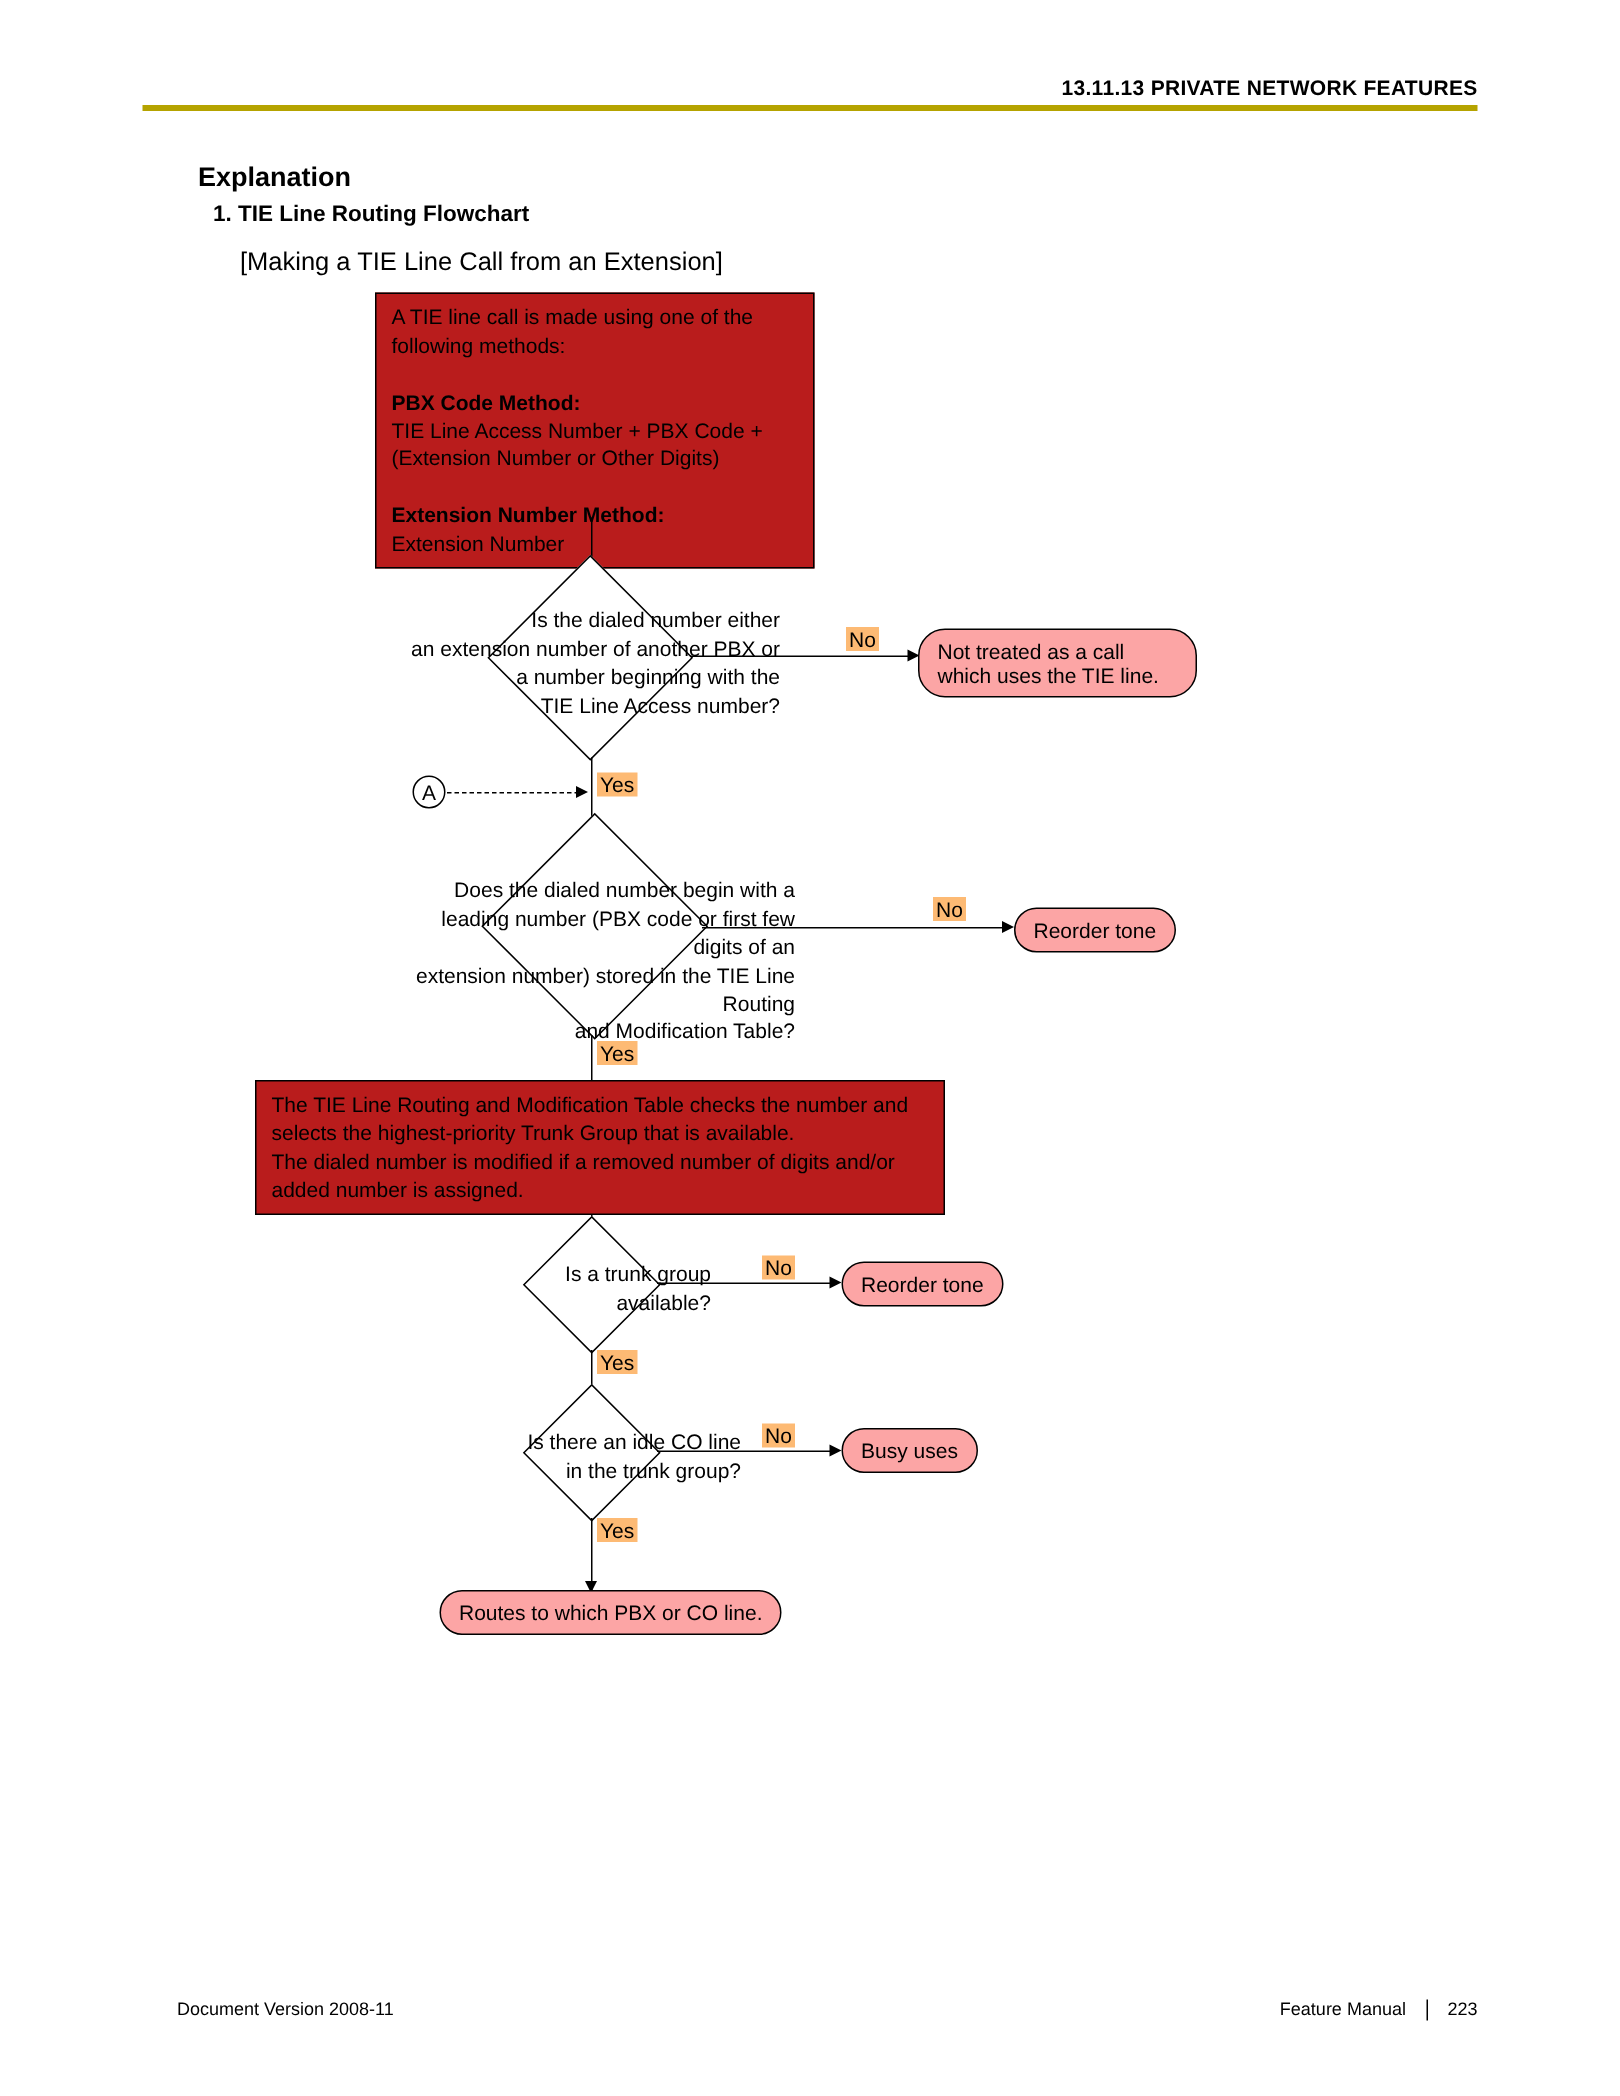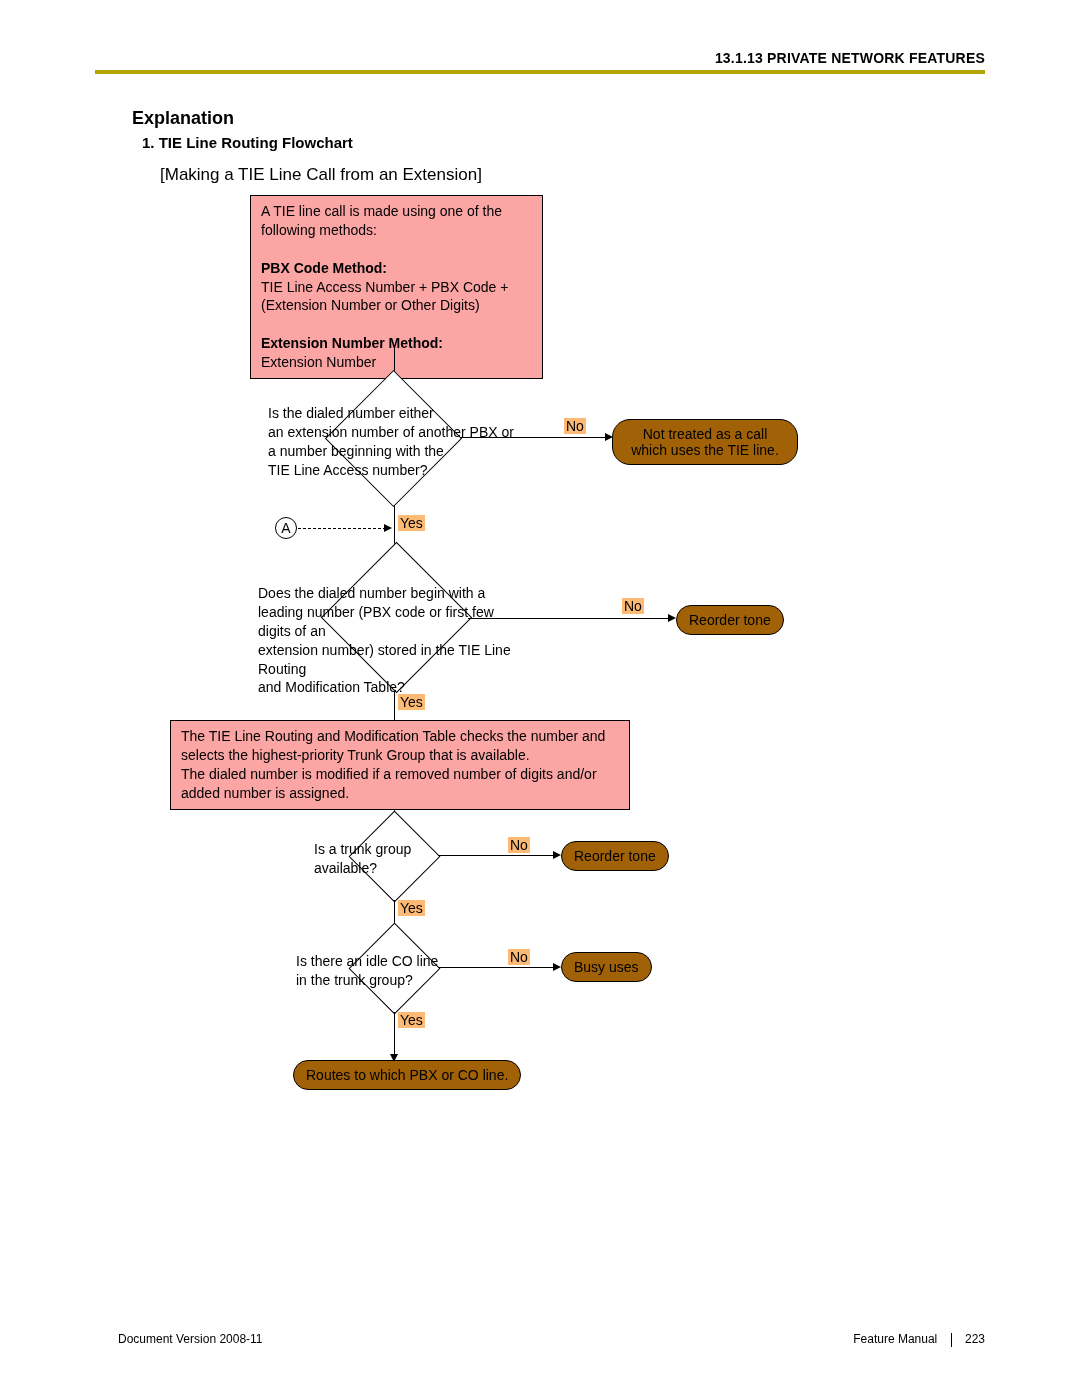--- a/index.html
+++ b/index.html
@@ -3,38 +3,38 @@
 <meta charset="utf-8">
 <style>
   html,body{margin:0;padding:0;background:#fff;font-family:Arial,Helvetica,sans-serif;color:#000}
   .page{width:1080px;height:1397px;margin:0 auto;position:relative;background:#fff}
   .hdr{position:absolute;right:95px;top:50px;font-weight:700;font-size:14px;letter-spacing:.2px}
   .rule{position:absolute;left:95px;right:95px;top:70px;height:4px;background:#b5a300}
   .h-exp{position:absolute;left:132px;top:108px;font-weight:700;font-size:18px}
   .h-item{position:absolute;left:142px;top:134px;font-weight:700;font-size:15px}
   .h-sub{position:absolute;left:160px;top:165px;font-weight:400;font-size:17px}
   
-  .box{position:absolute;border:1px solid #000;background:#fca5a5;font-size:14px;line-height:1.35;padding:6px 10px}
+  .box{position:absolute;border:1px solid #000;background:#b91c1c;font-size:14px;line-height:1.35;padding:6px 10px}
   .intro{left:250px;top:195px;width:271px}
   .intro b{font-weight:700}
   .proc{left:170px;top:720px;width:438px}
   
-  .term{position:absolute;border:1px solid #000;border-radius:18px;background:#a16207;font-size:14px;padding:6px 12px;text-align:center}
+  .term{position:absolute;border:1px solid #000;border-radius:18px;background:#fca5a5;font-size:14px;padding:6px 12px;text-align:left}
   .t1{left:612px;top:419px}
   .t2{left:676px;top:605px}
   .t3{left:561px;top:841px}
   .t4{left:561px;top:952px}
   .t5{left:293px;top:1060px}
   
   .diamond{position:absolute;transform:rotate(45deg);border:1px solid #000;background:#fff}
   .d1{left:345px;top:390px;width:95px;height:95px}
   .d2{left:343px;top:564px;width:105px;height:105px}
   .d3{left:362px;top:824px;width:63px;height:63px}
   .d4{left:362px;top:936px;width:63px;height:63px}
-  .dtext{position:absolute;text-align:left;font-size:14px;line-height:1.35;pointer-events:none}
+  .dtext{position:absolute;text-align:right;font-size:14px;line-height:1.35;pointer-events:none}
   .dt1{left:268px;top:404px;width:252px}
   .dt2{left:258px;top:584px;width:272px}
   .dt3{left:314px;top:840px;width:160px}
   .dt4{left:296px;top:952px;width:198px}
   
   .lbl{position:absolute;font-size:14px;background:#fdba74;padding:0 2px}
   .lblA{position:absolute;font-size:14px;border:1px solid #000;border-radius:50%;width:20px;height:20px;text-align:center;line-height:20px}
   
   .vline{position:absolute;width:0;border-left:1px solid #000}
   .hline{position:absolute;height:0;border-top:1px solid #000}
@@ -44,21 +44,21 @@
   
   .ftr{position:absolute;left:118px;right:95px;bottom:50px;font-size:12px;color:#000}
   .ftr .r{float:right}
   .ftr .sep{display:inline-block;border-left:1px solid #000;height:14px;vertical-align:middle;margin:0 10px}
 </style>
 </head>
 <body>
 
 <div class="page">
 
-  <div class="hdr">13.1.13 PRIVATE NETWORK FEATURES</div>
+  <div class="hdr">13.11.13 PRIVATE NETWORK FEATURES</div>
   <div class="rule"></div>
 
   <div class="h-exp">Explanation</div>
   <div class="h-item">1.  TIE Line Routing Flowchart</div>
   <div class="h-sub">[Making a TIE Line Call from an Extension]</div>
 
   <div class="box intro">
     <span>A TIE line call is made using one of the following methods:</span><br><br>
     <b>PBX Code Method:</b><br>
     <span>TIE Line Access Number + PBX Code + (Extension Number or Other Digits)</span><br><br>

